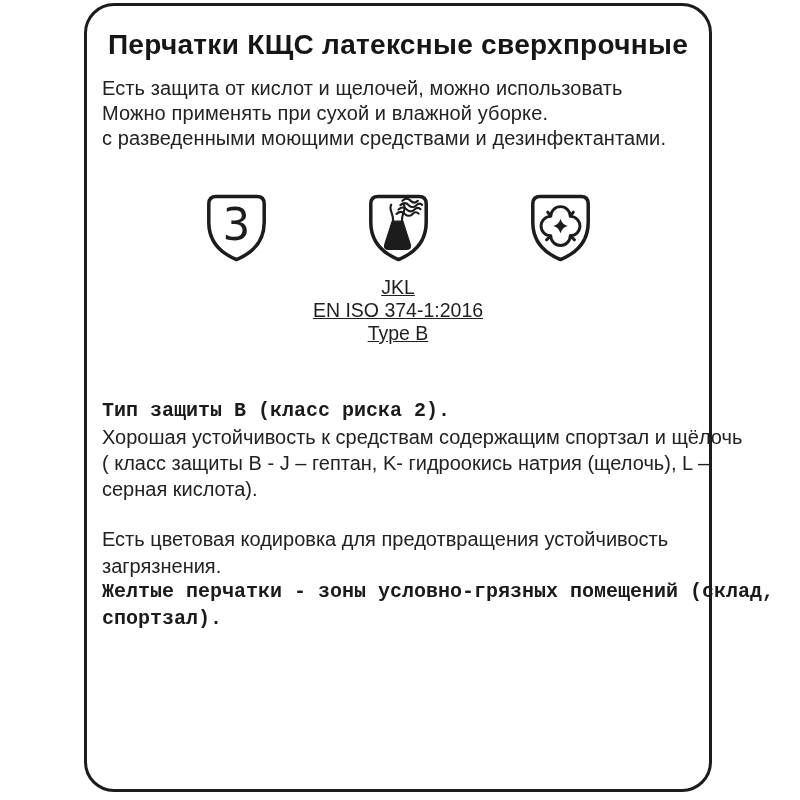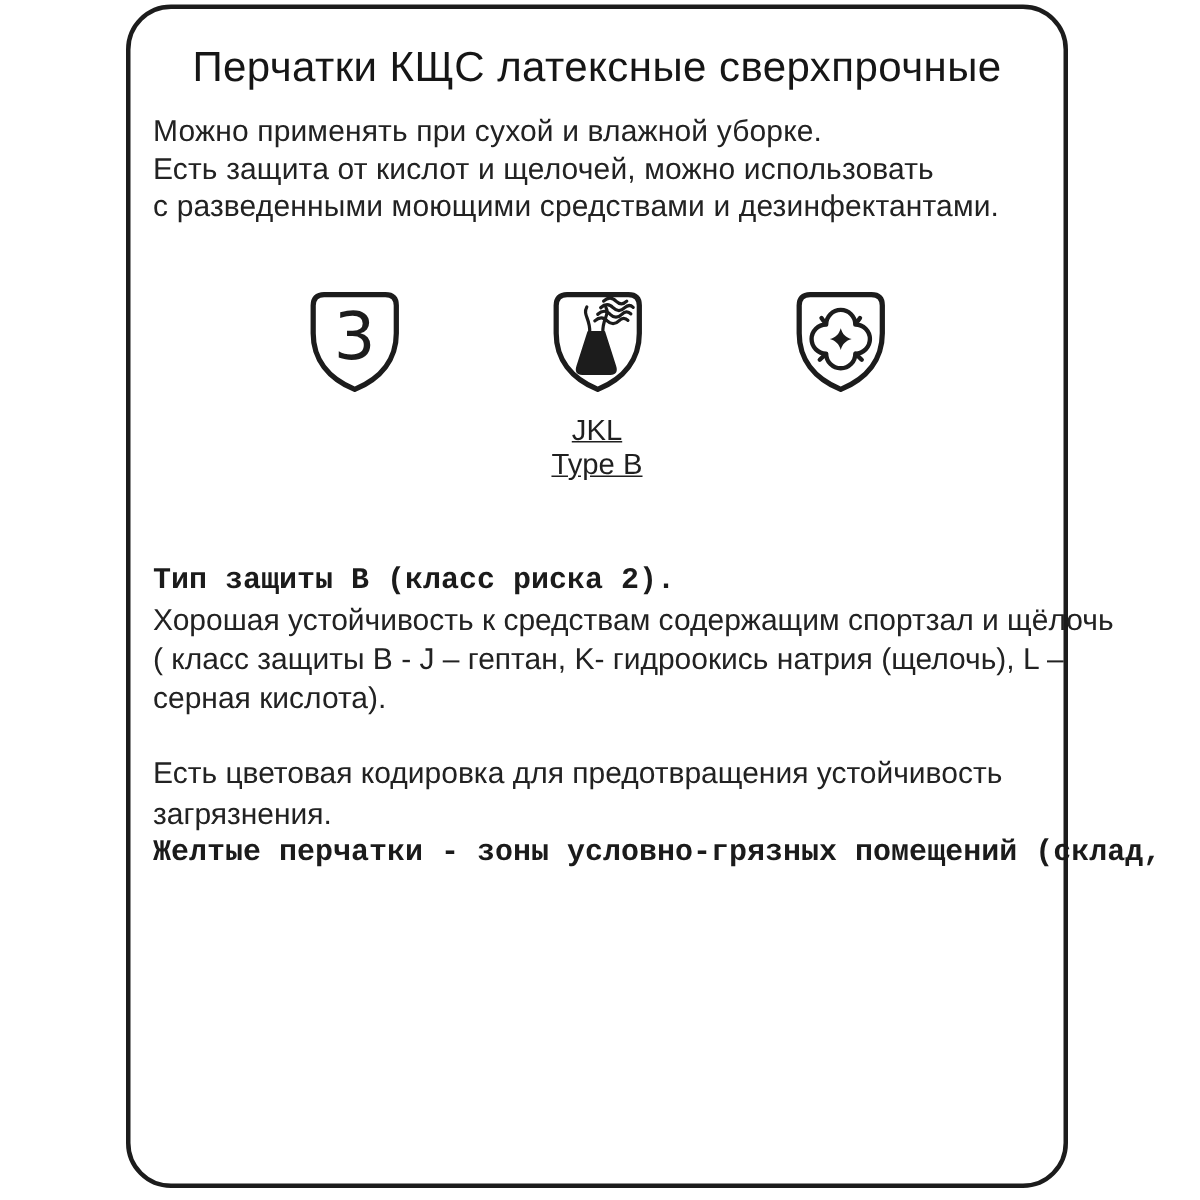--- a/index.html
+++ b/index.html
@@ -8,41 +8,41 @@
     font-family:"Liberation Sans", sans-serif; color:#222222;
     position:relative; overflow:hidden;
   }
   .card {
     position:absolute; left:84px; top:3px; width:628px; height:789px;
     box-sizing:border-box; background:#ffffff;
     border:3px solid #1c1c1c; border-radius:30px;
   }
   .title {
     margin-top:23px; text-align:center;
-    font-size:28px; font-weight:400; letter-spacing:0.3px; color:#161616;
+    font-size:28px; font-weight:700; letter-spacing:0.3px; color:#161616;
   }
   .intro { margin:15px 12px 0 15px; font-size:20px; line-height:25px; letter-spacing:0.1px; }
   .line { white-space:nowrap; }
   .picto-row { display:flex; justify-content:center; gap:99px; margin-top:42px; }
   .picto { width:63px; height:70px; }
   .caption { margin-top:13px; text-align:center; font-size:19.5px; line-height:23px; color:#1f1f1f;text-decoration:underline; }
   .protection { margin:53px 12px 0 15px; font-size:20px; line-height:26px; }
   .coding { margin:24px 12px 0 15px; font-size:20px; line-height:26.5px; }
   .bold { font-weight:700; color:#1b1b1b;font-family:Liberation Mono, monospace; }
 </style>
 </head>
 <body>
 
 <div class="card">
 
   <div class="title">Перчатки КЩС латексные сверхпрочные</div>
 
   <div class="intro">
+    <div class="line">Есть защита от кислот и щелочей, можно использовать</div>
     <div class="line">Можно применять при сухой и влажной уборке.</div>
-    <div class="line">Есть защита от кислот и щелочей, можно использовать</div>
     <div class="line">с разведенными моющими средствами и дезинфектантами.</div>
   </div>
 
   <div class="picto-row">
 
     <svg class="picto" viewBox="0 0 64 72">
       <path d="M11,3.5 L53,3.5 Q60.5,3.5 60.5,11 L60.5,30 C60.5,48 50,61 32,68.5 C14,61 3.5,48 3.5,30 L3.5,11 Q3.5,3.5 11,3.5 Z" fill="#ffffff" stroke="#1c1c1c" stroke-width="3.6" stroke-linejoin="round"></path>
       <text x="32" y="48" text-anchor="middle" font-size="45" font-family="'DejaVu Sans', sans-serif" fill="#1c1c1c">3</text>
     </svg>
 
@@ -64,29 +64,31 @@
     <svg class="picto" viewBox="0 0 64 72">
       <path d="M11,3.5 L53,3.5 Q60.5,3.5 60.5,11 L60.5,30 C60.5,48 50,61 32,68.5 C14,61 3.5,48 3.5,30 L3.5,11 Q3.5,3.5 11,3.5 Z" fill="#ffffff" stroke="#1c1c1c" stroke-width="3.6" stroke-linejoin="round"></path>
       <path d="M22,24 A10,10 0 0 1 42,24 L45.2,19.6 L42,24 A10,10 0 0 1 42,44 L46.4,48.2 L42,44 A10,10 0 0 1 22,44 L17.6,48.2 L22,44 A10,10 0 0 1 22,24 L18.8,19.6 L22,24 Z" fill="#ffffff" stroke="#1c1c1c" stroke-width="3" stroke-linejoin="round"></path>
       <path d="M32,26.5 C33.2,30.6 35.4,32.8 39.5,34 C35.4,35.2 33.2,37.4 32,41.5 C30.8,37.4 28.6,35.2 24.5,34 C28.6,32.8 30.8,30.6 32,26.5 Z" fill="#1c1c1c"></path>
     </svg>
 
   </div>
 
   <div class="caption">
     <div class="line">JKL</div>
+    <div class="line">EN ISO 374-1:2016</div>
     <div class="line">Type B</div>
   </div>
 
   <div class="protection">
     <div class="line bold">Тип защиты B (класс риска 2).</div>
     <div class="line">Хорошая устойчивость к средствам содержащим спортзал и щёлочь</div>
     <div class="line">( класс защиты В - J – гептан, K- гидроокись натрия (щелочь), L –</div>
     <div class="line">серная кислота).</div>
   </div>
 
   <div class="coding">
     <div class="line">Есть цветовая кодировка для предотвращения устойчивость</div>
     <div class="line">загрязнения.</div>
     <div class="line bold">Желтые перчатки - зоны условно-грязных помещений (склад,</div>
+    <div class="line bold">спортзал).</div>
   </div>
 
 </div>
 
 </body></html>

